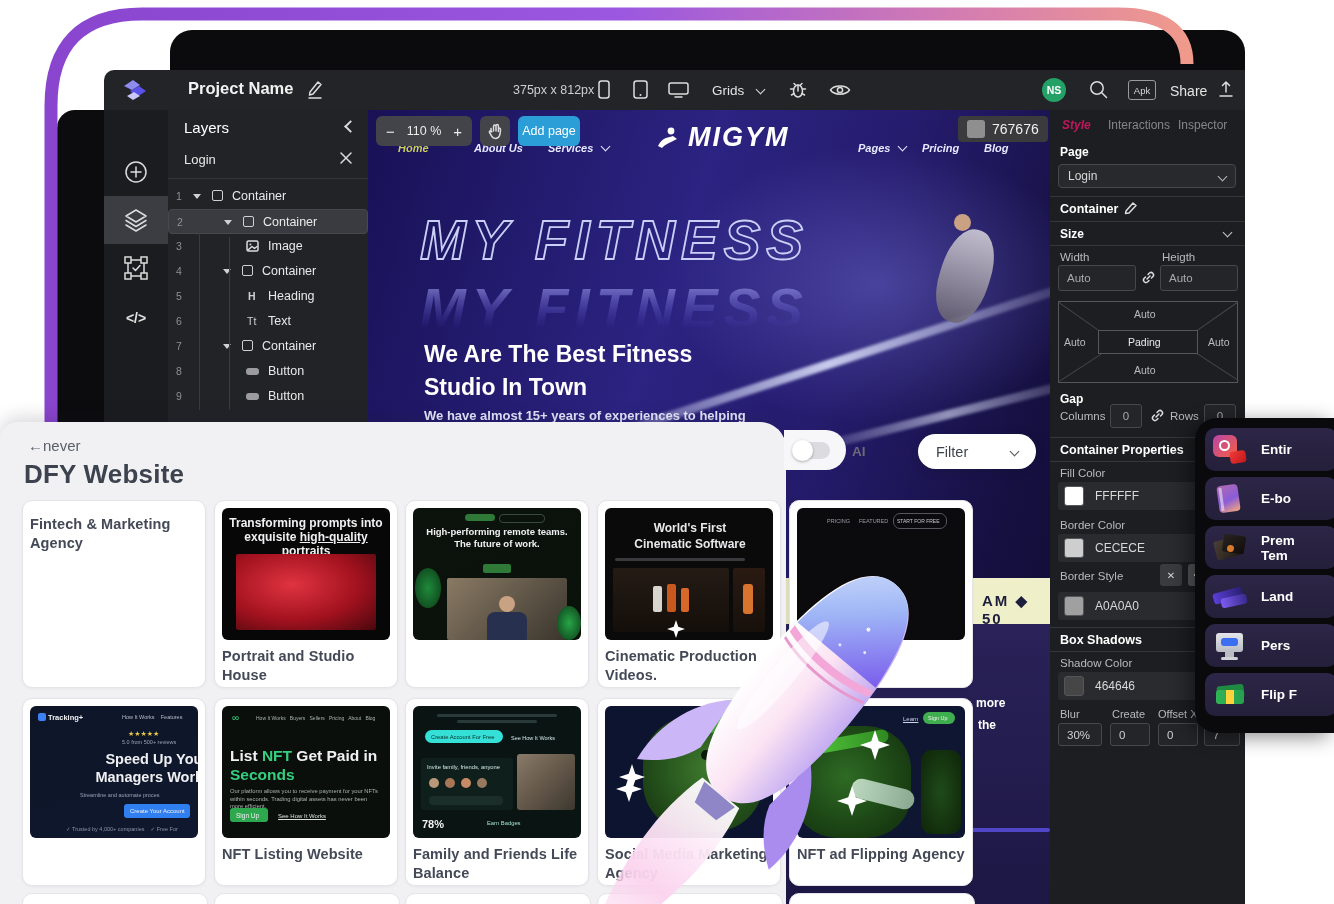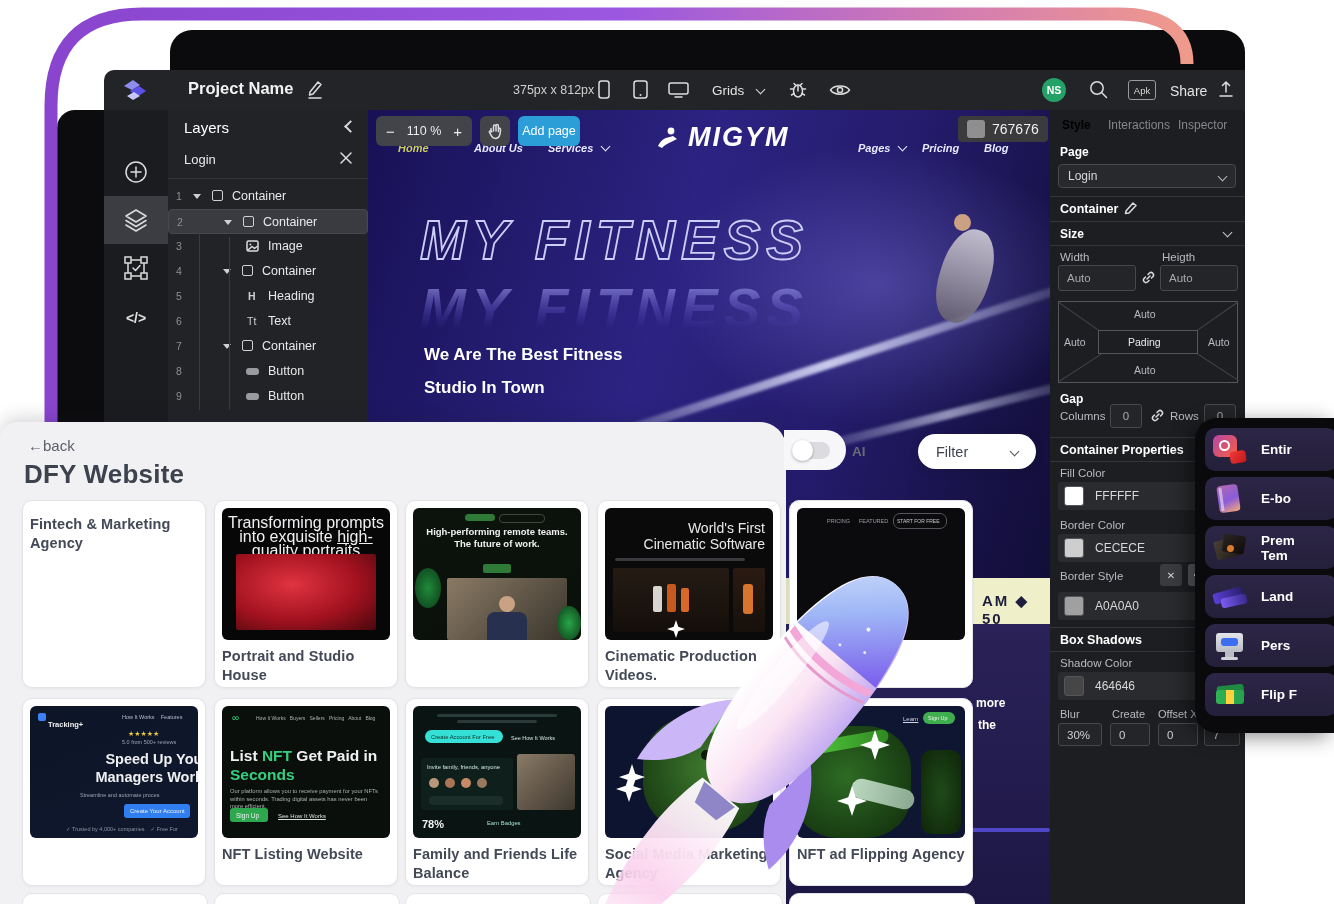--- a/index.html
+++ b/index.html
@@ -45,28 +45,28 @@
   .site-nav{color:#e6e9ff;font-size:11px;font-weight:700;font-style:italic;}
   .chev{display:inline-block;width:6px;height:6px;border-right:1.7px solid currentColor;border-bottom:1.7px solid currentColor;transform:rotate(45deg);vertical-align:2px;}
   .chevL{display:inline-block;width:7px;height:7px;border-left:2px solid #d8d8d8;border-bottom:2px solid #d8d8d8;transform:rotate(45deg);}
   .badge{background:#3b3b3e;border-radius:4px;display:flex;align-items:center;gap:7px;padding:0 9px;height:26px;}
   .hero{font-style:italic;font-weight:900;letter-spacing:6px;white-space:nowrap;font-size:55px;
         color:transparent;-webkit-text-stroke:1.8px #c9cff7;}
   .hero-ref{font-style:italic;font-weight:900;letter-spacing:6px;white-space:nowrap;font-size:55px;
         background:linear-gradient(#9b98dd 0%,#5b53c9 70%);-webkit-background-clip:text;background-clip:text;color:transparent;
         -webkit-mask-image:linear-gradient(to bottom,rgba(0,0,0,.95),rgba(0,0,0,0) 85%);
         mask-image:linear-gradient(to bottom,rgba(0,0,0,.95),rgba(0,0,0,0) 85%);}
-  .sub{color:#ffffff;font-size:17px;font-weight:800;line-height:33px;}
+  .sub{color:#ffffff;font-size:23px;font-weight:800;line-height:33px;}
   .smalltxt{color:#e9e9ff;font-size:13px;font-weight:600;}
   .toolgrp{background:#434449;border-radius:6px;height:30px;display:flex;align-items:center;color:#ececec;}
   .addpage{background:#2b9ed8;border-radius:6px;height:30px;color:#fff;font-size:12.5px;display:flex;align-items:center;justify-content:center;}
   
   .rpanel{left:1050px;top:110px;width:195px;height:794px;background:#1d1e21;z-index:2;}
   .tab{font-size:12px;color:#85858b;}
-  .tab.on{color:#000000;font-weight:700;}
+  .tab.on{color:#be185d;font-weight:700;font-style:italic;}
   .blbl{color:#fff;font-size:12.5px;font-weight:700;}
   .lbl{color:#b9bac0;font-size:11.5px;}
   .inp{border:1px solid #47484d;border-radius:3px;background:#242528;color:#a8a9ae;font-size:11.5px;
        display:flex;align-items:center;padding:0 8px;box-sizing:border-box;}
   .sel{border:1px solid #47484d;border-radius:4px;background:#28292c;color:#d8d8d8;font-size:12px;
        display:flex;align-items:center;padding:0 9px;box-sizing:border-box;}
   .sw{width:20px;height:20px;border-radius:3px;border:1px solid #55565b;box-sizing:border-box;}
   .crow{background:#2a2b2e;border-radius:3px;height:28px;display:flex;align-items:center;gap:11px;padding:0 6px;color:#d8d8d8;font-size:12px;}
   .padbox{border:1px solid #55565c;box-sizing:border-box;}
   .padtxt{color:#b9bac0;font-size:10.5px;position:absolute;}
@@ -281,20 +281,21 @@
   </div>
   <div class="abs site-nav" style="left:554px;top:32px">Pricing</div>
   <div class="abs site-nav" style="left:616px;top:32px">Blog</div>
 
   <div class="abs hero" style="left:52px;top:98px;width:630px;overflow:hidden">MY FITNESS</div>
   <div class="abs hero-ref" style="left:52px;top:166px;width:630px;height:62px;overflow:hidden">MY FITNESS</div>
   <div class="abs sub" style="left:56px;top:228px">
     <span>We Are The Best Fitness</span><br>
     <span>Studio In Town</span>
   </div>
+  <div class="abs smalltxt" style="left:56px;top:298px">We have almost 15+ years of experiences to helping</div>
 
   <div class="abs" style="left:410px;top:468px;width:272px;height:46px;background:#efefc9"></div>
   <div class="abs" style="left:614px;top:482px;color:#1d1d3d;font-size:15px;font-weight:800;letter-spacing:2px">AM ◆ 50</div>
   <div class="abs" style="left:410px;top:514px;width:272px;height:280px;background:linear-gradient(180deg,#2a2258,#1d1745)"></div>
   <div class="abs" style="left:608px;top:586px;color:#fff;font-size:12px;font-weight:700">more</div>
   <div class="abs" style="left:610px;top:608px;color:#fff;font-size:12px;font-weight:700">the</div>
   <div class="abs" style="left:598px;top:718px;width:84px;height:4px;background:#4f46c8;border-radius:2px"></div>
 </div>
 
 <div class="abs toolgrp" style="left:376px;top:116px;width:96px;z-index:3;justify-content:space-between;padding:0 10px;box-sizing:border-box">
@@ -395,21 +396,21 @@
 <div class="abs lbl" style="left:1060px;top:708px;z-index:3;font-size:11px">Blur</div>
 <div class="abs lbl" style="left:1112px;top:708px;z-index:3;font-size:11px">Create</div>
 <div class="abs lbl" style="left:1158px;top:708px;z-index:3;font-size:11px">Offset X</div>
 <div class="abs inp" style="left:1058px;top:723px;width:44px;height:23px;z-index:3;color:#cfd0d4">30%</div>
 <div class="abs inp" style="left:1110px;top:723px;width:40px;height:23px;z-index:3;color:#cfd0d4">0</div>
 <div class="abs inp" style="left:1158px;top:723px;width:40px;height:23px;z-index:3;color:#cfd0d4">0</div>
 <div class="abs inp" style="left:1204px;top:723px;width:36px;height:23px;z-index:3;color:#cfd0d4">7</div>
 
 <div class="abs dfy"></div>
 <div class="abs back" style="left:28px;top:437px;z-index:5">
-  <span>←</span><span>back</span>
+  <span>←</span><span>never</span>
 </div>
 <div class="abs dfy-title" style="left:24px;top:459px;z-index:5">DFY Website</div>
 
 <div class="abs ai-tab">
   <span class="toggle">
       <span class="knob"></span>
     </span>
 </div>
 <div class="abs" style="left:852px;top:444px;z-index:5;color:#6a6a78;font-size:13.5px;font-weight:600">AI</div>
 
@@ -417,21 +418,21 @@
   <span>Filter</span>
   <span class="chev" style="color:#555"></span>
 </div>
 
 <div class="card" style="left:22px;top:500px">
   <div class="cap">Fintech &amp; Marketing Agency</div>
 </div>
 
 <div class="card" style="left:214px;top:500px">
   <div class="thumb" style="background:#070708">
-    <div class="t-txt" style="left:6px;top:8px;width:156px;font-size:16px;font-weight:400;line-height:14px">
+    <div class="t-txt" style="left:6px;top:8px;width:156px;font-size:12px;font-weight:700;line-height:14px">
       <span>Transforming prompts into exquisite </span><u>high-quality portraits</u>
     </div>
     <div class="mbtn" style="left:14px;top:46px;width:140px;height:76px;background:radial-gradient(ellipse at 40% 40%,#e03340,#a3121f 55%,#4a070d);border-radius:2px"></div>
   </div>
   <div class="cap">Portrait and Studio House</div>
 </div>
 
 <div class="card" style="left:405px;top:500px">
   <div class="thumb" style="background:linear-gradient(160deg,#0c130c,#0a100a)">
     <div class="mbtn" style="left:52px;top:6px;width:30px;height:7px;background:#2f7a36;border-radius:4px"></div>
@@ -443,21 +444,21 @@
     <div class="mbtn" style="left:34px;top:70px;width:120px;height:62px;background:linear-gradient(135deg,#8a7a64,#5a5144 60%,#3a352c);border-radius:2px"></div>
     <div class="mbtn" style="left:74px;top:104px;width:40px;height:28px;background:#283050;border-radius:8px 8px 0 0"></div>
     <div class="mbtn" style="left:86px;top:88px;width:16px;height:16px;background:#c9a183;border-radius:50%"></div>
     <div class="mbtn" style="left:2px;top:60px;width:26px;height:40px;background:radial-gradient(#1f8a3a,#0c3a18);border-radius:50%"></div>
     <div class="mbtn" style="left:144px;top:98px;width:24px;height:34px;background:radial-gradient(#27a546,#0c3a18);border-radius:50%"></div>
   </div>
 </div>
 
 <div class="card" style="left:597px;top:500px">
   <div class="thumb" style="background:#0a0a0b">
-    <div class="t-txt" style="left:10px;top:12px;width:150px;text-align:right;font-size:14px;font-weight:400;line-height:16px;color:#e9e9ec">
+    <div class="t-txt" style="left:10px;top:12px;width:150px;text-align:center;font-size:12px;font-weight:700;line-height:16px;color:#e9e9ec">
       <span>World's First</span><br><span>Cinematic Software</span>
     </div>
     <div class="mbtn" style="left:10px;top:50px;width:130px;height:3px;background:#3a3a3e"></div>
     <div class="mbtn" style="left:8px;top:60px;width:116px;height:64px;background:linear-gradient(180deg,#241b14,#140e0a);border-radius:2px"></div>
     <div class="mbtn" style="left:48px;top:78px;width:9px;height:26px;background:#d8d5d0;border-radius:2px"></div>
     <div class="mbtn" style="left:62px;top:76px;width:9px;height:28px;background:#c8581e;border-radius:2px"></div>
     <div class="mbtn" style="left:76px;top:80px;width:8px;height:24px;background:#d8682a;border-radius:2px"></div>
     <div class="mbtn" style="left:128px;top:60px;width:32px;height:64px;background:linear-gradient(180deg,#2a1a12,#17100b);border-radius:2px"></div>
     <div class="mbtn" style="left:138px;top:76px;width:10px;height:30px;background:#d8742e;border-radius:3px"></div>
     <svg class="mbtn" style="left:62px;top:112px" width="18" height="18" viewBox="0 0 24 24">
@@ -472,21 +473,21 @@
     <div class="t-txt" style="left:30px;top:10px;font-size:5.5px;color:#9a9aa4">PRICING</div>
     <div class="t-txt" style="left:62px;top:10px;font-size:5.5px;color:#9a9aa4">FEATURED</div>
     <div class="mbtn" style="left:96px;top:5px;width:52px;height:14px;border:1px solid #55555e;border-radius:7px"></div>
     <div class="t-txt" style="left:100px;top:10px;font-size:5px;color:#c8c8d0">START FOR FREE</div>
   </div>
   <div class="cap">Marketing</div>
 </div>
 
 <div class="card" style="left:22px;top:698px">
   <div class="thumb" style="background:linear-gradient(160deg,#0d1527,#0f182e)">
-    <div class="t-txt" style="left:18px;top:14px;font-size:7.5px;font-weight:700;text-align:left">Tracking+</div>
+    <div class="t-txt" style="left:18px;top:7px;font-size:7.5px;font-weight:700;text-align:left">Tracking+</div>
     <div class="mbtn" style="left:8px;top:7px;width:8px;height:8px;background:#3b82f6;border-radius:2px"></div>
     <div class="t-txt" style="left:92px;top:8px;font-size:5.5px;color:#b8bcc8;white-space:pre">How It Works    Features</div>
     <div class="t-txt" style="left:98px;top:24px;font-size:7px;color:#e8c94a">★★★★★</div>
     <div class="t-txt" style="left:92px;top:33px;font-size:5.5px;color:#9aa2b4">5.0 from 500+ reviews</div>
     <div class="t-txt" style="left:28px;top:44px;width:150px;font-size:14.5px;font-weight:700;line-height:18px;text-align:right">
       <span>Speed Up Your</span><br><span>Managers Workf</span>
     </div>
     <div class="t-txt" style="left:50px;top:86px;font-size:5.5px;color:#9aa2b4">Streamline and automate proces</div>
     <div class="mbtn" style="left:94px;top:98px;width:66px;height:14px;background:#2f7ff0;border-radius:3px"></div>
     <div class="t-txt" style="left:100px;top:102px;font-size:6px">Create Your Account</div>

